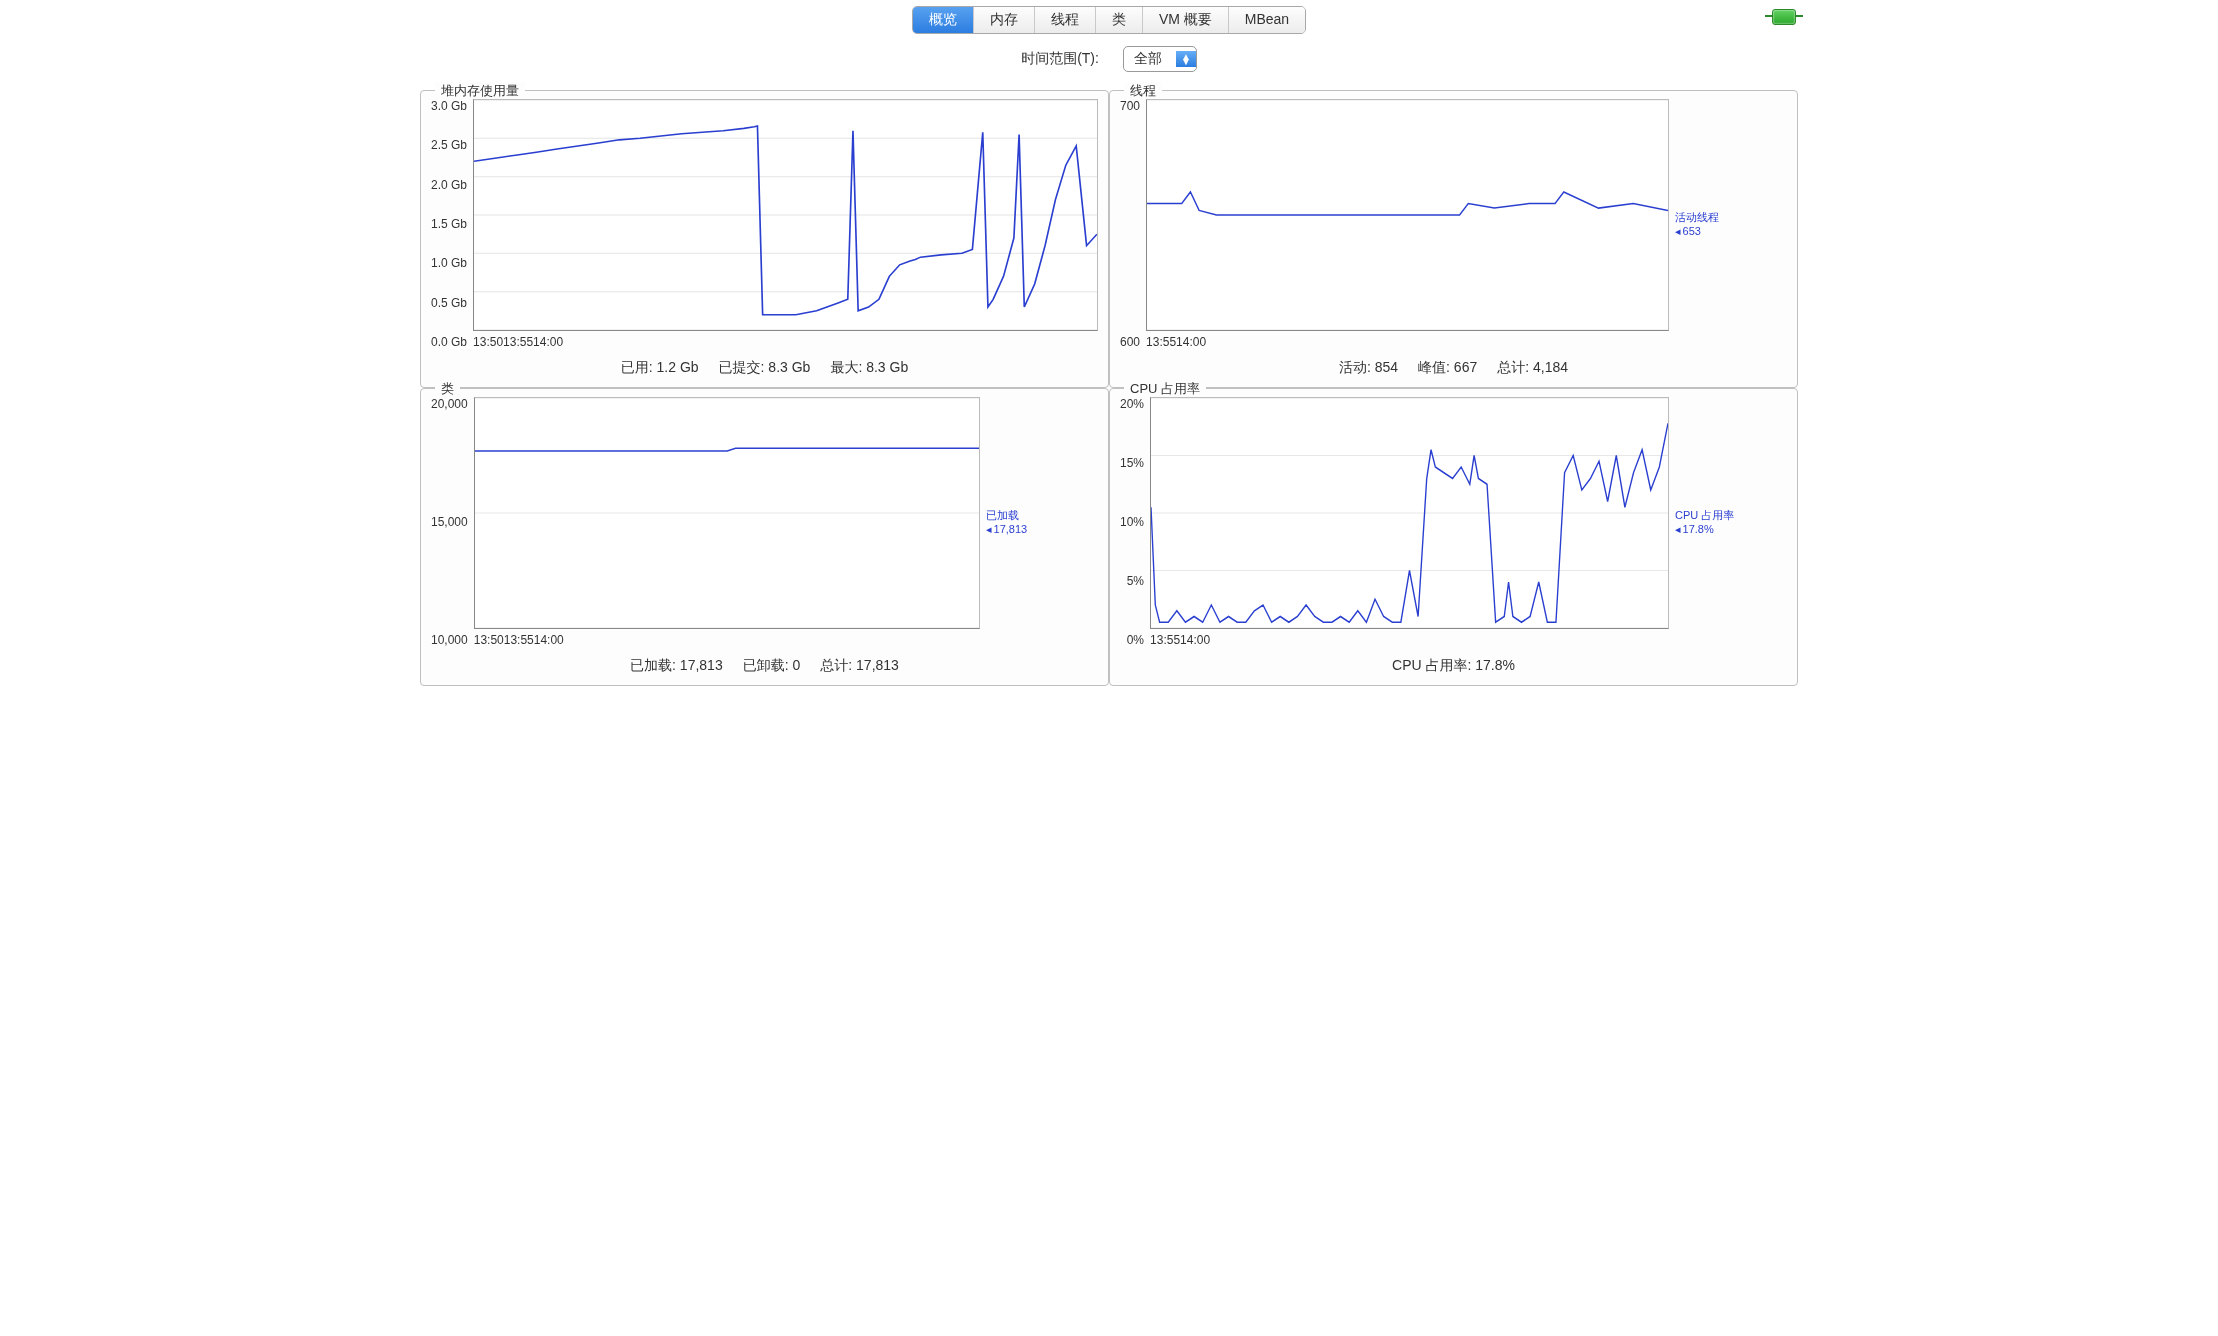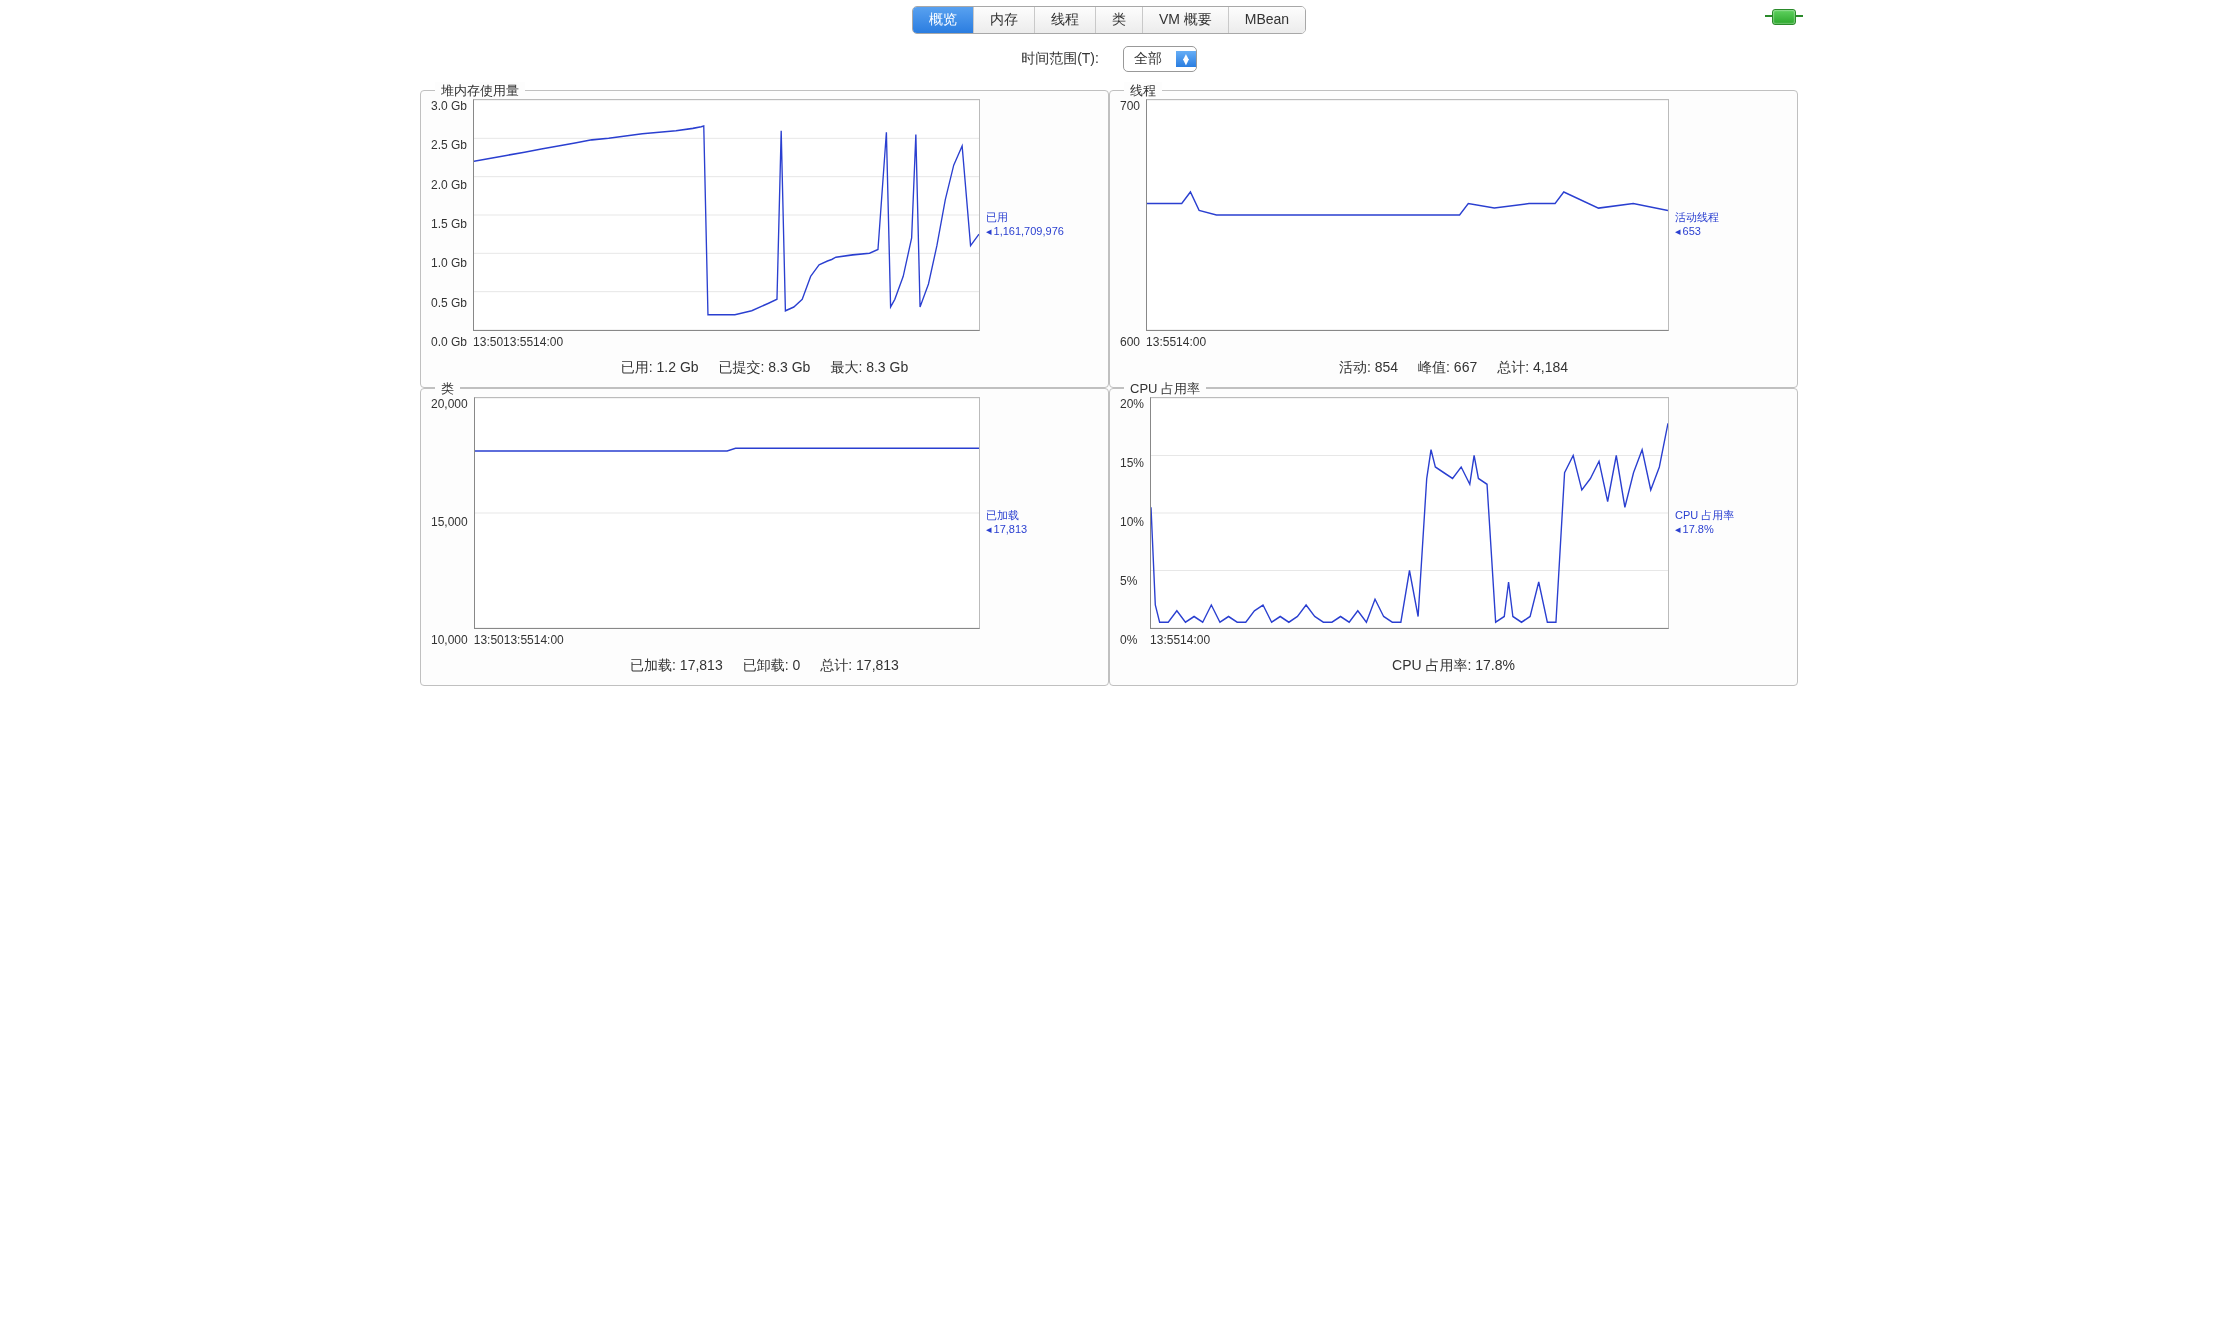--- a/index.html
+++ b/index.html
@@ -16,21 +16,21 @@
 
 .range-row{display:flex;justify-content:center;align-items:center;gap:24px;margin-bottom:18px;font-size:14px}
 .select-wrap{display:inline-flex;align-items:center;border:1px solid #999;border-radius:5px;overflow:hidden;background:#fff}
 .select-wrap span{padding:3px 14px 3px 10px}
 .select-wrap .knob{background:linear-gradient(#66aef6,#2a7de0);color:#fff;font-size:10px;padding:3px 5px;display:flex;flex-direction:column;line-height:5px;align-items:center}
 
 .grid{display:grid;grid-template-columns:1fr 1fr;grid-template-rows:1fr 1fr;padding:0 6px}
 .panel{border:1px solid #c0c0c0;border-radius:4px;padding:8px 10px 10px;position:relative;background:#fdfdfd}
 .panel-title{position:absolute;top:-9px;left:14px;background:#fdfdfd;padding:0 6px;font-size:13px}
 .chart-row{display:flex;align-items:stretch}
-.yaxis{display:flex;flex-direction:column;justify-content:space-between;font-size:12px;padding-right:6px}
+.yaxis{display:flex;flex-direction:column;justify-content:space-between;align-items:flex-end;font-size:12px;padding-right:6px}
 .plot-wrap{flex:1;display:flex;flex-direction:column}
 .plot{flex:1;border:1px solid #888;border-top-color:#bbb;border-right-color:#bbb;position:relative;background:#fff;overflow:hidden}
 .plot svg{position:absolute;inset:0;width:100%;height:100%}
 .plot .grid-line{stroke:#e4e4e4;stroke-width:1}
 .plot .series{stroke:#2a3fd0;stroke-width:1.6;fill:none}
 .xaxis{display:flex;font-size:12px;padding:4px 0 0}
 .xaxis span{white-space:nowrap}
 .legend{width:112px;display:flex;flex-direction:column;justify-content:center;font-size:11px;color:#2a3fd0;padding-left:6px}
 .legend .arr{color:#2a3fd0;margin-right:2px}
 .footer{text-align:center;font-size:14px;margin-top:10px}
@@ -85,24 +85,20 @@
                 <line x1="0" x2="600" y1="200" y2="200" class="grid-line"></line>
                 <line x1="0" x2="600" y1="240" y2="240" class="grid-line"></line>
                 <path d="M0 64 L20 60.79999999999998 L40 57.60000000000002 L60 54.400000000000006 L80 51.20000000000002 L100 48.00000000000003 L120 44.79999999999998 L140 41.599999999999994 L160 40 L180 37.60000000000002 L200 35.19999999999999 L219.99999999999997 33.599999999999994 L240 32 L260 29.600000000000023 L270 28 L273 27.19999999999999 L278 224 L290 224 L310.00000000000006 224 L330 220 L350 212 L360 208 L364.99999999999994 32 L370 220 L380 216 L390 208 L400 184 L410 172 L420 168 L425 166.39999999999998 L430 164 L450 161.6 L470 160 L480 156 L490 33.599999999999994 L495 216 L500 208 L510 184 L520 144 L525 36 L530 216 L540 192 L550 152 L560 104 L570 68 L580 48.00000000000003 L590 152 L600 140" class="series"></path>
               </svg>
             </div>
           <div class="xaxis" id="xaxis-heap">
               <span>13:50</span>
               <span>13:55</span>
               <span>14:00</span>
             </div>
-        </div>
-        <div class="legend">
-          <div>已用</div>
-          <div><span class="arr">◂</span><span>1,161,709,976</span></div>
         </div>
       </div>
       <div class="footer" id="footer-heap"><span>已用: 1.2 Gb</span><span>已提交: 8.3 Gb</span><span>最大: 8.3 Gb</span></div>
     </div>
 
     <div class="panel">
       <div class="panel-title">线程</div>
       <div class="chart-row" style="height:250px">
         <div class="yaxis" id="yaxis-threads">
             <div>700</div>

